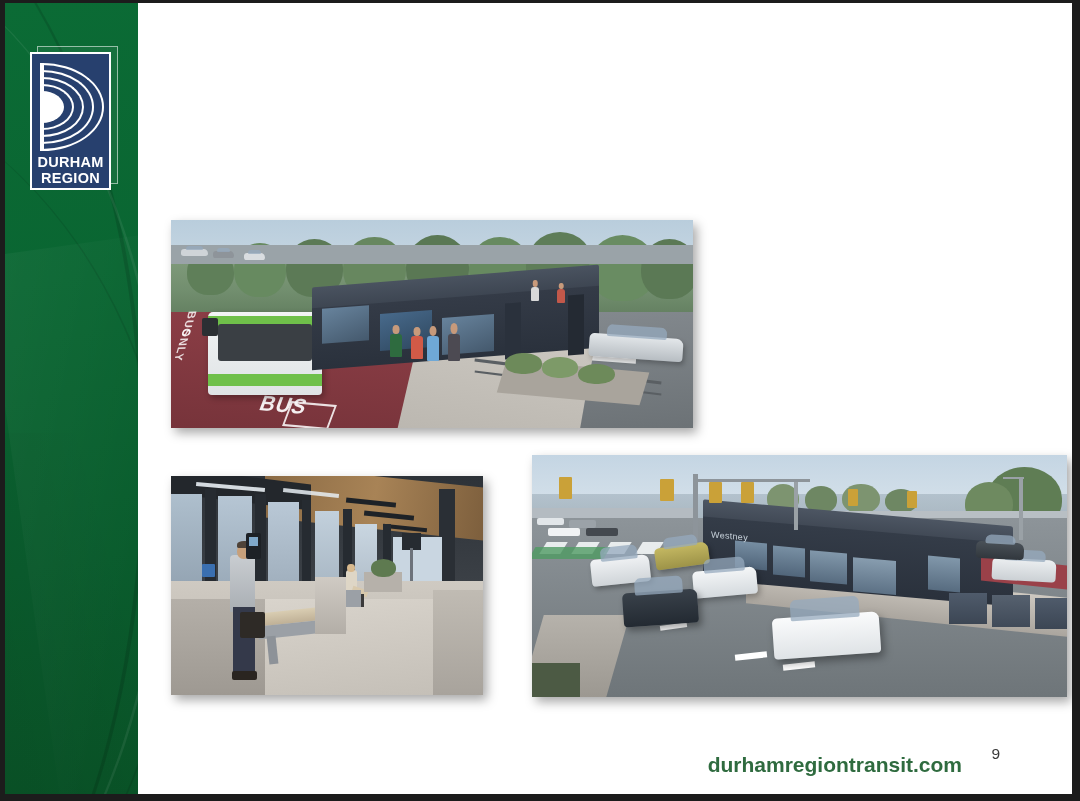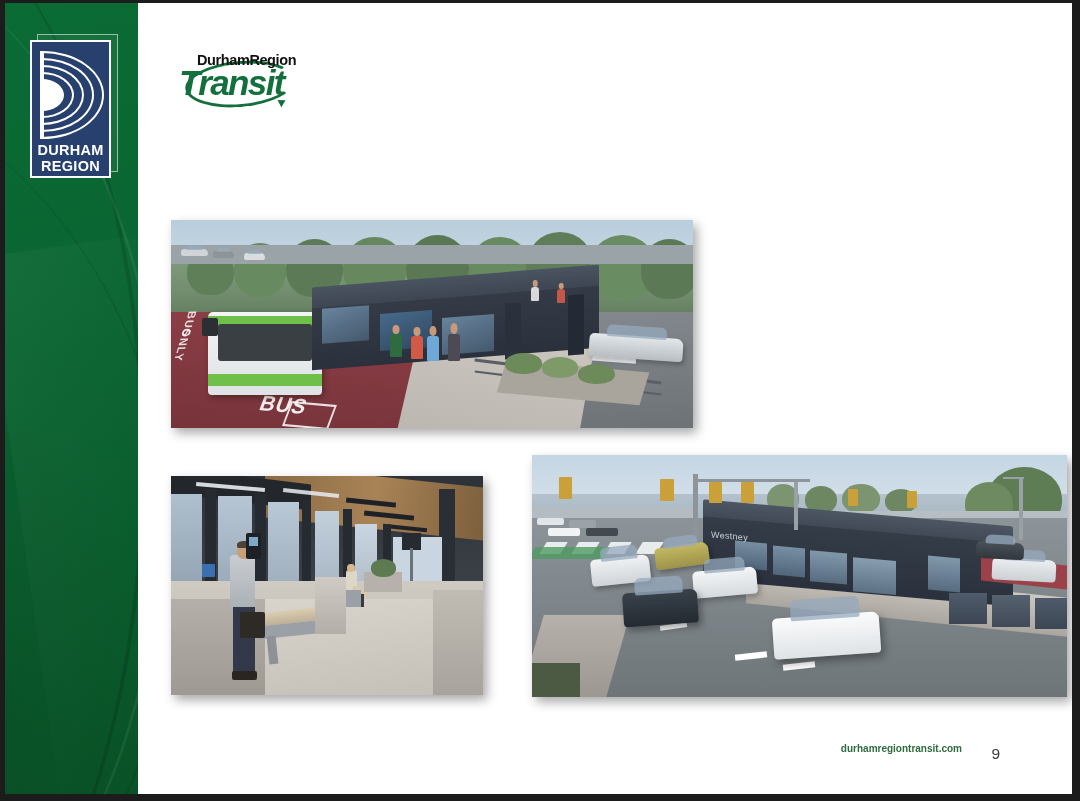--- a/index.html
+++ b/index.html
@@ -59,21 +59,21 @@
   .sw-wedge2 {
     position: absolute;
     left: -40px; top: 430px;
     width: 230px; height: 420px;
     background: linear-gradient(75deg, rgba(0,0,0,0.07) 0%, rgba(0,0,0,0) 70%);
   }
 
   
   .dr-logo {
     position: absolute;
-    left: 25px; top: 31px;
+    left: 25px; top: 43px;
     width: 88px; height: 144px;
   }
   .dr-ghost {
     position: absolute;
     left: 7px; top: 0px;
     width: 81px; height: 138px;
     border: 1.5px solid rgba(255,255,255,0.55);
     background: rgba(255,255,255,0.05);
   }
   .dr-card {
@@ -200,24 +200,24 @@
   .shelter-roof { position:absolute; background:linear-gradient(#4a5360, #3a424e); }
   .shelter-body { position:absolute; background:linear-gradient(#343b47, #2a313c); }
   .glass { position:absolute; background:linear-gradient(160deg,#6d8ba6,#475d72); opacity:0.9; }
   .person { position:absolute; border-radius:3px 3px 1px 1px; }
   .person:before { content:""; position:absolute; left:50%; transform:translateX(-50%);
                    top:-42%; width:58%; height:42%; background:#c79a7b; border-radius:50%; }
 
   
   .footer-url {
     position: absolute;
-    right: 110px; bottom: 40px;
+    right: 110px; bottom: 17px;
     color: #2f6b3f;
     font-weight: bold;
-    font-size: 10px;
+    font-size: 21px;
     white-space: nowrap;
   }
   .footer-page {
     position: absolute;
     right: 72px; bottom: 31px;
     color: #3a3a3a;
     font-size: 15.5px;
   }
 </style>
 </head>
@@ -247,26 +247,20 @@
       </div>
 
       <div class="dr-text">
         <div>DURHAM</div>
         <div>REGION</div>
       </div>
 
     </div>
   </div>
 
-  <div class="drt-logo">
-    <div class="drt-ellipse"></div>
-    <div class="drt-arrow"></div>
-    <div class="drt-top">DurhamRegion</div>
-    <div class="drt-main">Transit</div>
-  </div>
 
 
   <div class="pic pic-top">
     <div class="scene">
 
       <div class="sky" style="height:46%; background:linear-gradient(#b9cddc,#d5e2ea);"></div>
 
       <div class="shape" style="left:0; top:16%; width:100%; height:30%;
            background:linear-gradient(180deg,#7f9a78 0%, #6d8a68 60%, #5d7a59 100%); opacity:.95;"></div>
       <div class="tree" style="left:3%;  top:14%; width:9%;  height:22%; background:#5f7f59;"></div>

